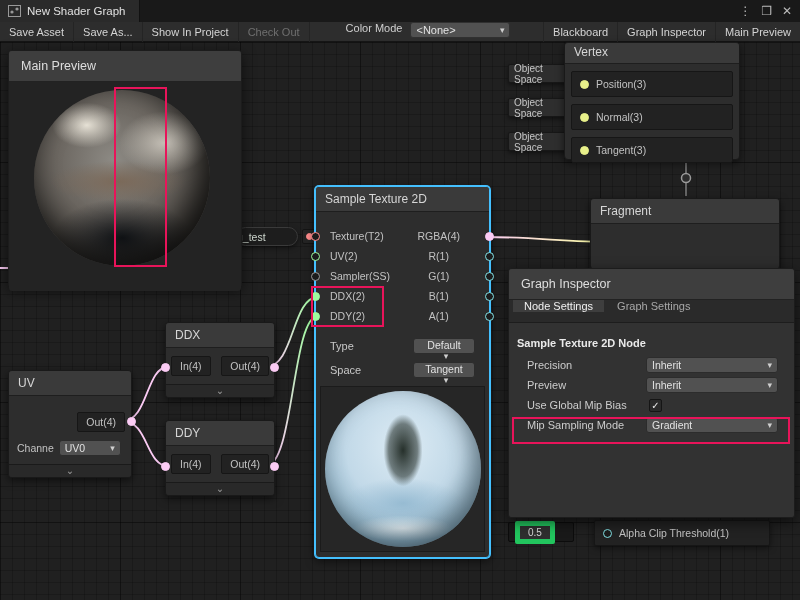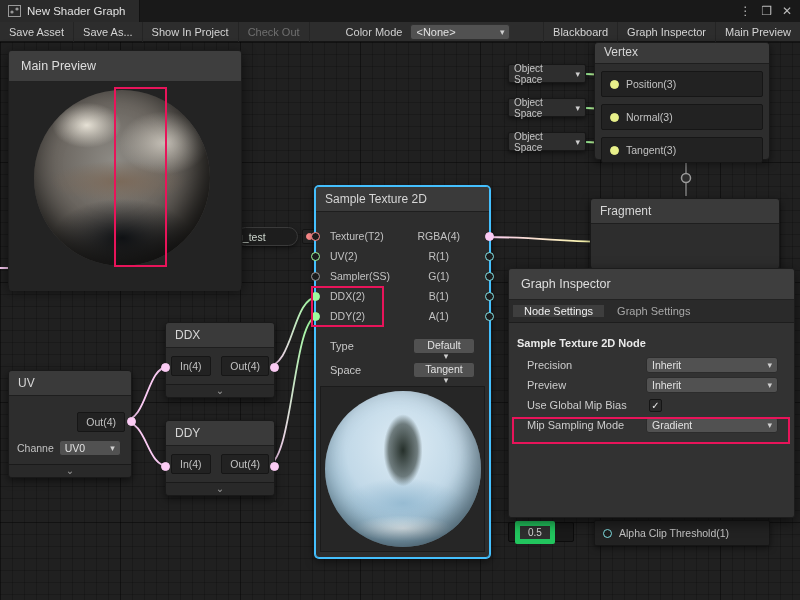--- a/index.html
+++ b/index.html
@@ -6,21 +6,21 @@
   html,body { width:800px; height:600px; overflow:hidden; }
   body { position:relative; background:#1e1e1e; font-family:"Liberation Sans",sans-serif; color:#c8c8c8; font-size:11px; }
 
   
   .titlebar { position:absolute; left:0; top:0; width:800px; height:22px; background:#191919; display:flex; align-items:center; }
   .doc-tab { height:22px; display:flex; align-items:center; gap:6px; padding:0 14px 0 8px; background:#2a2a2a; border-right:1px solid #111; color:#e0e0e0; font-size:11.5px; }
   .win-controls { margin-left:auto; display:flex; align-items:center; gap:10px; padding-right:8px; color:#bbb; font-size:12px; }
   .win-controls span { cursor:default; }
 
   
-  .toolbar { position:absolute; left:0; top:22px; width:800px; height:20px; background:#2d2d2d; border-bottom:1px solid #151515; display:flex; align-items:center; font-size:11px; color:#d4d4d4; }
+  .toolbar { position:absolute; left:0; top:22px; width:800px; height:20px; background:#2d2d2d; border-bottom:1px solid #151515; display:flex; font-size:11px; color:#d4d4d4; }
   .tb-btn { height:20px; display:flex; align-items:center; padding:0 9px; border-right:1px solid #242424; white-space:nowrap; }
   .tb-btn.disabled { color:#6f6f6f; }
   .tb-label { padding:0 8px 0 36px; color:#cfcfcf; }
   .tb-dd { width:100px; height:16px; background:#515151; border:1px solid #303030; border-radius:3px; display:flex; align-items:center; justify-content:space-between; padding:0 5px; color:#e2e2e2; }
   .tb-right { margin-left:auto; display:flex; }
   .tb-right .tb-btn { border-left:1px solid #242424; border-right:none; }
 
   
   .graph-bg { position:absolute; left:0; top:42px; width:800px; height:558px; background-color:#202020;
     background-image:
@@ -96,33 +96,33 @@
   .sphere-main { width:176px; height:176px; border-radius:50%; margin:8px 0 0 25px;
     background:
       radial-gradient(ellipse 46px 30px at 30% 20%, rgba(236,231,219,0.95), rgba(236,231,219,0) 75%),
       radial-gradient(ellipse 60px 42px at 74% 30%, rgba(206,201,191,0.9), rgba(206,201,191,0) 75%),
       radial-gradient(ellipse 85px 26px at 48% 52%, rgba(122,102,84,0.85), rgba(122,102,84,0) 80%),
       radial-gradient(ellipse 82px 46px at 50% 84%, rgba(14,17,21,0.95), rgba(14,17,21,0) 85%),
       radial-gradient(circle at 45% 40%, #8d8a84 0%, #6b6660 40%, #403d39 72%, #1f1e1d 100%);
     box-shadow:inset -8px -14px 30px rgba(0,0,0,0.7); }
 
   .gi-panel { left:508px; top:268px; width:287px; height:250px; background:#323232; }
-  .gi-tabs { display:flex; gap:2px; background:#2a2a2a; border-bottom:1px solid #1d1d1d; padding:0 0 0 4px; height:23px; align-items:center; }
+  .gi-tabs { display:flex; gap:2px; background:#2a2a2a; border-bottom:1px solid #1d1d1d; padding:0 0 0 4px; height:23px; align-items:flex-start; }
   .gi-tab { display:flex; align-items:center; padding:0 11px; font-size:11px; color:#a8a8a8; }
   .gi-tab.active { background:#3e3e3e; color:#f0f0f0; }
   .gi-heading { font-weight:bold; color:#eaeaea; font-size:11px; padding:14px 0 6px 8px; }
   .gi-row { position:relative; height:20px; display:flex; align-items:center; padding-left:18px; color:#cccccc; font-size:11px; }
   .gi-row .dropdown { position:absolute; left:137px; width:132px; }
   .gi-check { position:absolute; left:140px; width:13px; height:13px; background:#2a2a2a; border:1px solid #151515; border-radius:2px; color:#e8e8e8; font-size:10px; line-height:11px; text-align:center; }
 
   
   .annotation { position:absolute; border:2px solid #e8145a; pointer-events:none; }
 
   
-  .vertex-node { left:594px; top:42px; width:176px; height:118px; }
+  .vertex-node { left:564px; top:42px; width:176px; height:118px; }
   .fragment-node { left:590px; top:198px; width:190px; height:72px; }
   .ddx-node { left:165px; top:322px; width:110px; }
   .ddy-node { left:165px; top:420px; width:110px; }
   .uv-node { left:8px; top:370px; width:124px; }
 </style>
 </head>
 <body>
 
 <div class="titlebar">
   <div class="doc-tab">

